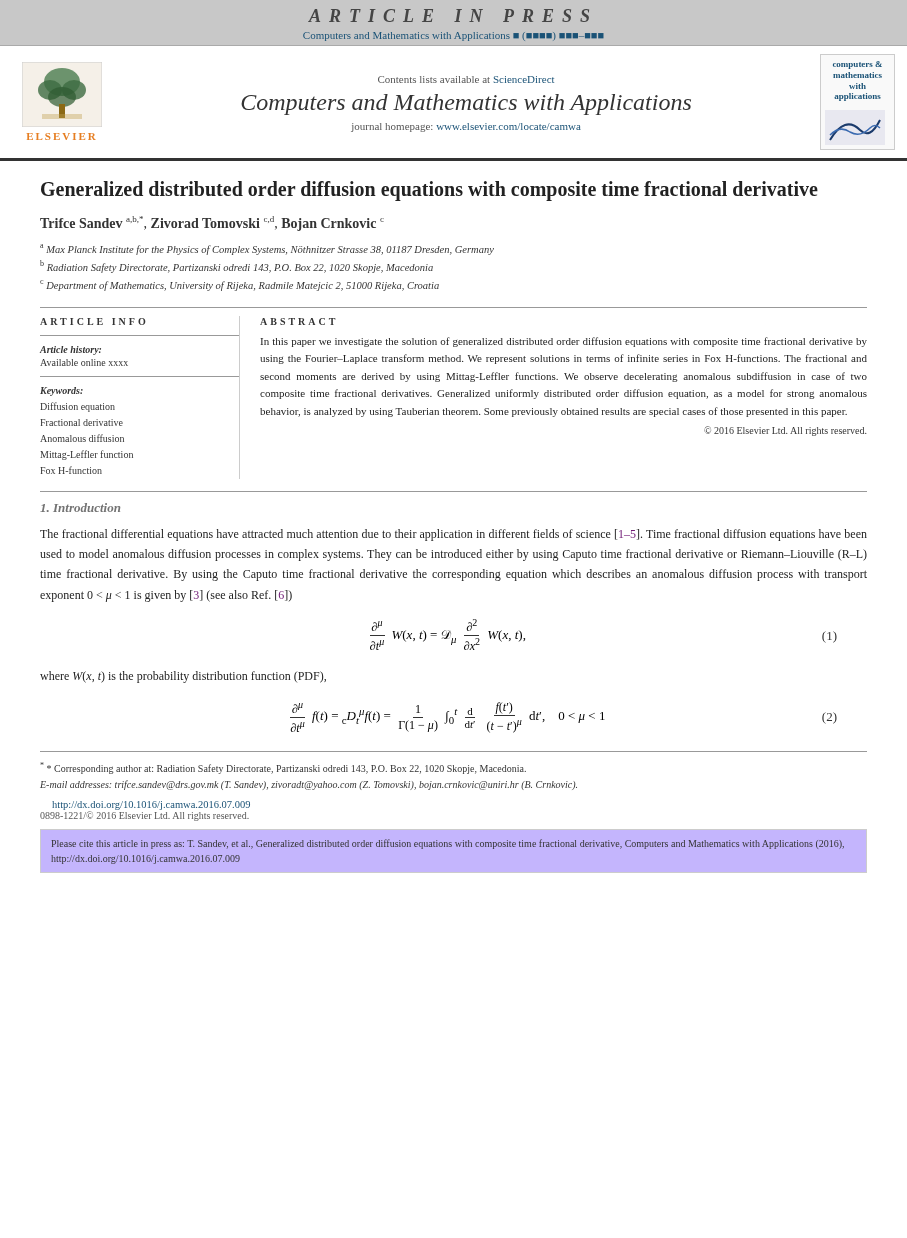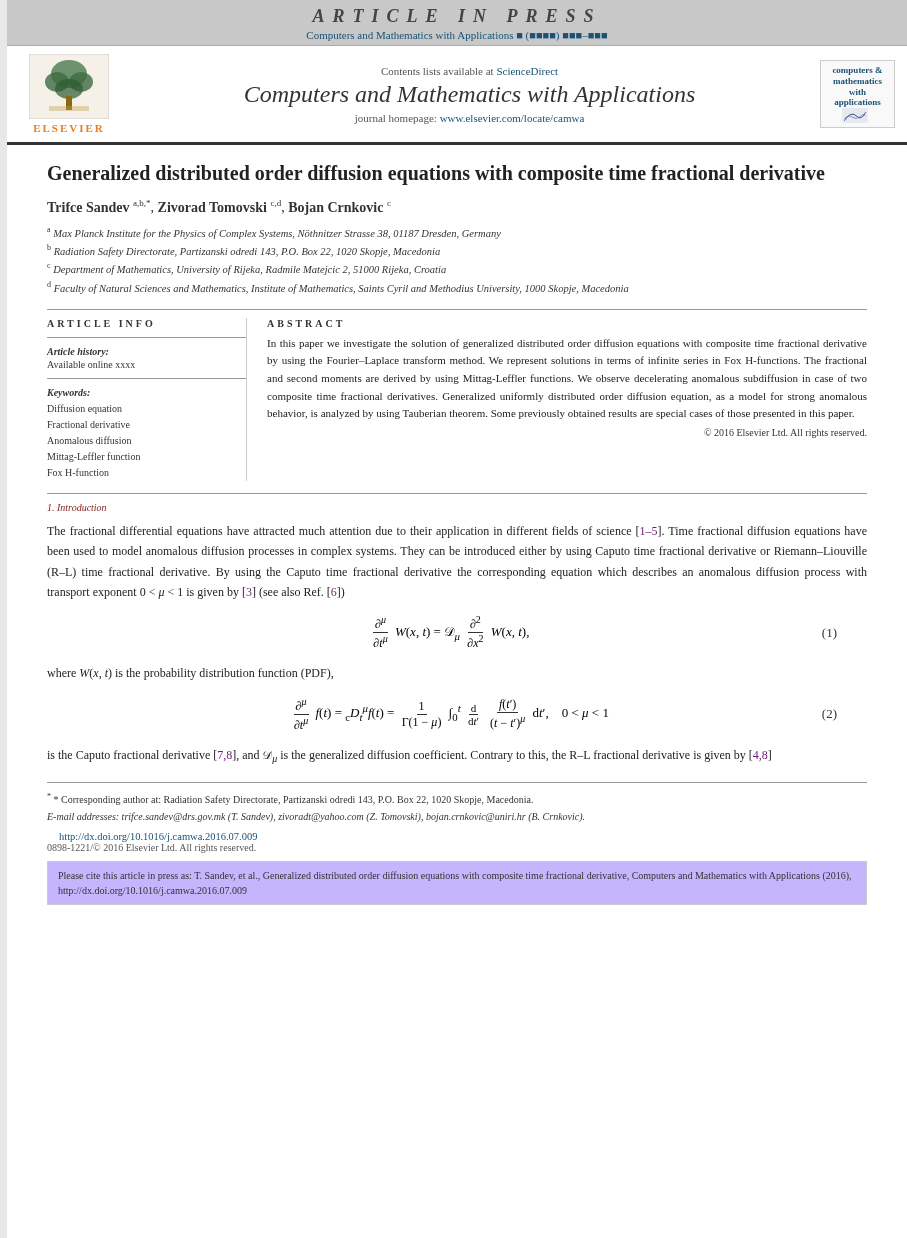--- a/index.html
+++ b/index.html
@@ -11,21 +11,20 @@
       justify-content: center;
       align-items: flex-start;
       min-height: 1238px;
     }
     .page {
       width: 907px;
       min-height: 1238px;
       background: #fff;
       position: relative;
       overflow: hidden;
-      margin-left: 7px;
     }
 
     
     .aip-banner {
       background: #c8c8c8;
       text-align: center;
       padding: 6px 0 4px 0;
       border-bottom: 1px solid #aaa;
     }
     .aip-banner-text {
@@ -79,21 +78,21 @@
       font-style: italic;
       margin: 4px 0;
     }
     .homepage-link {
       font-size: 11px;
       color: #555;
     }
     .homepage-link a { color: #1a5276; text-decoration: none; }
     .journal-thumb {
       width: 75px;
-      height: 68px;
+      height: 96px;
       border: 1px solid #ccc;
       background: #f9f9f9;
       display: flex;
       flex-direction: column;
       align-items: center;
       justify-content: center;
       font-size: 8px;
       color: #555;
       flex-shrink: 0;
     }
@@ -203,24 +202,24 @@
       color: #333;
       text-align: right;
       margin-top: 4px;
     }
 
     
     .intro-section {
       margin-bottom: 10px;
     }
     .intro-heading {
-      font-size: 10px;
-      font-weight: normal;
+      font-size: 13px;
+      font-weight: bold;
       font-style: italic;
-      color: #7f1d1d;
+      color: #737373;
       margin-bottom: 8px;
     }
     .body-text {
       font-size: 12px;
       color: #222;
       line-height: 1.7;
       text-align: justify;
       margin-bottom: 8px;
     }
     .body-text a, .ref-link {
@@ -369,21 +368,20 @@
     <div class="article-title">Generalized distributed order diffusion equations with composite time fractional derivative</div>
 
     <div class="authors">
       <strong>Trifce Sandev</strong> <sup>a,b,*</sup>, <strong>Zivorad Tomovski</strong> <sup>c,d</sup>, <strong>Bojan Crnkovic</strong> <sup>c</sup>
     </div>
 
     <div class="affiliations">
       <div class="affil-line"><sup>a</sup> <em>Max Planck Institute for the Physics of Complex Systems, Nöthnitzer Strasse 38, 01187 Dresden, Germany</em></div>
       <div class="affil-line"><sup>b</sup> <em>Radiation Safety Directorate, Partizanski odredi 143, P.O. Box 22, 1020 Skopje, Macedonia</em></div>
       <div class="affil-line"><sup>c</sup> <em>Department of Mathematics, University of Rijeka, Radmile Matejcic 2, 51000 Rijeka, Croatia</em></div>
-      <div class="affil-line"><sup>d</sup> <em>Faculty of Natural Sciences and Mathematics, Institute of Mathematics, Saints Cyril and Methodius University, 1000 Skopje, Macedonia</em></div>
     </div>
 
     <hr class="divider">
 
     <div class="two-col">
 
       <div class="left-col">
         <div class="section-heading">ARTICLE INFO</div>
         <hr class="divider">
 
@@ -458,23 +456,20 @@
             <span class="math-frac">
               <span class="numer"><em>f</em>(<em>t</em>′)</span>
               <span class="denom">(<em>t</em> − <em>t</em>′)<sup><em>μ</em></sup></span>
             </span>
             d<em>t</em>′,&nbsp;&nbsp;&nbsp; 0 &lt; <em>μ</em> &lt; 1
           </span>
         </div>
         <div class="equation-number">(2)</div>
       </div>
 
-      <div class="body-text">
-        is the Caputo fractional derivative [<a class="ref-link">7,8</a>], and 𝒟<sub><em>μ</em></sub> is the generalized diffusion coefficient. Contrary to this, the R–L fractional derivative is given by [<a class="ref-link">4,8</a>]
-      </div>
     </div>
 
     <div class="footnote-section">
       <div>
         <sup>*</sup> <span>* Corresponding author at: Radiation Safety Directorate, Partizanski odredi 143, P.O. Box 22, 1020 Skopje, Macedonia.</span>
       </div>
       <div>
         <em><span>E-mail addresses: trifce.sandev@drs.gov.mk (T. Sandev), zivoradt@yahoo.com (Z. Tomovski), bojan.crnkovic@uniri.hr (B. Crnkovic).</span></em>
       </div>
     </div>

